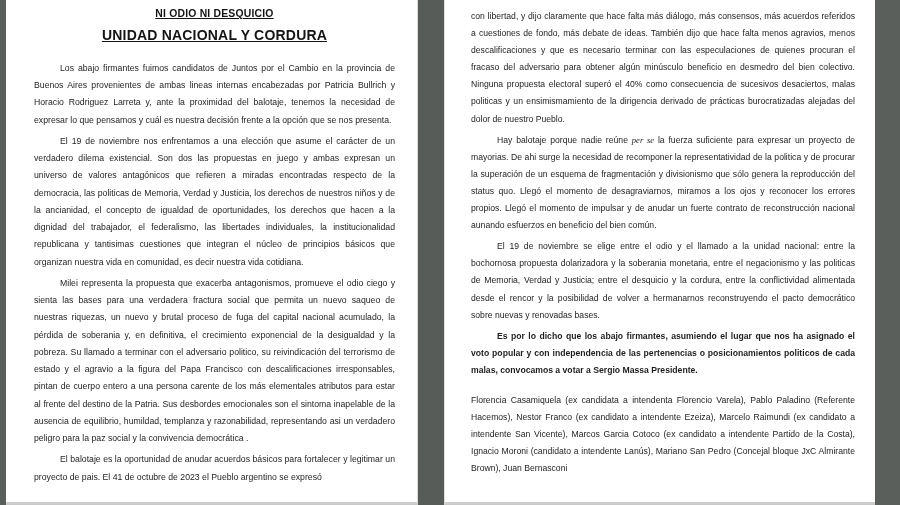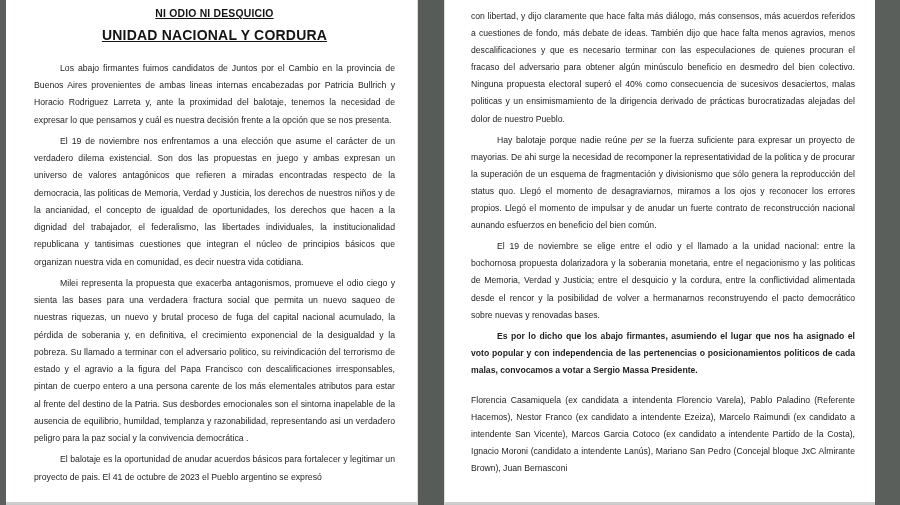--- a/index.html
+++ b/index.html
@@ -102,21 +102,21 @@
   .page-right p.para {
     font-size: 8.65px;
     line-height: 17.1px;
   }
   p.para.no-indent { text-indent: 0; }
   p.para.bold { font-weight: bold; }
   .sig-block {
     margin-top: 13px;
   }
   .sig-block p.para { text-indent: 0; }
-  em.it { font-style: italic; }
+  em.it { font-style: italic; font-family: Liberation Serif, serif; }
   .bottom-fade {
     position: absolute;
     left: 0; right: 0; bottom: 0;
     height: 2px;
     background: #cfcfcf;
   }
 </style>
 </head>
 <body>
 

